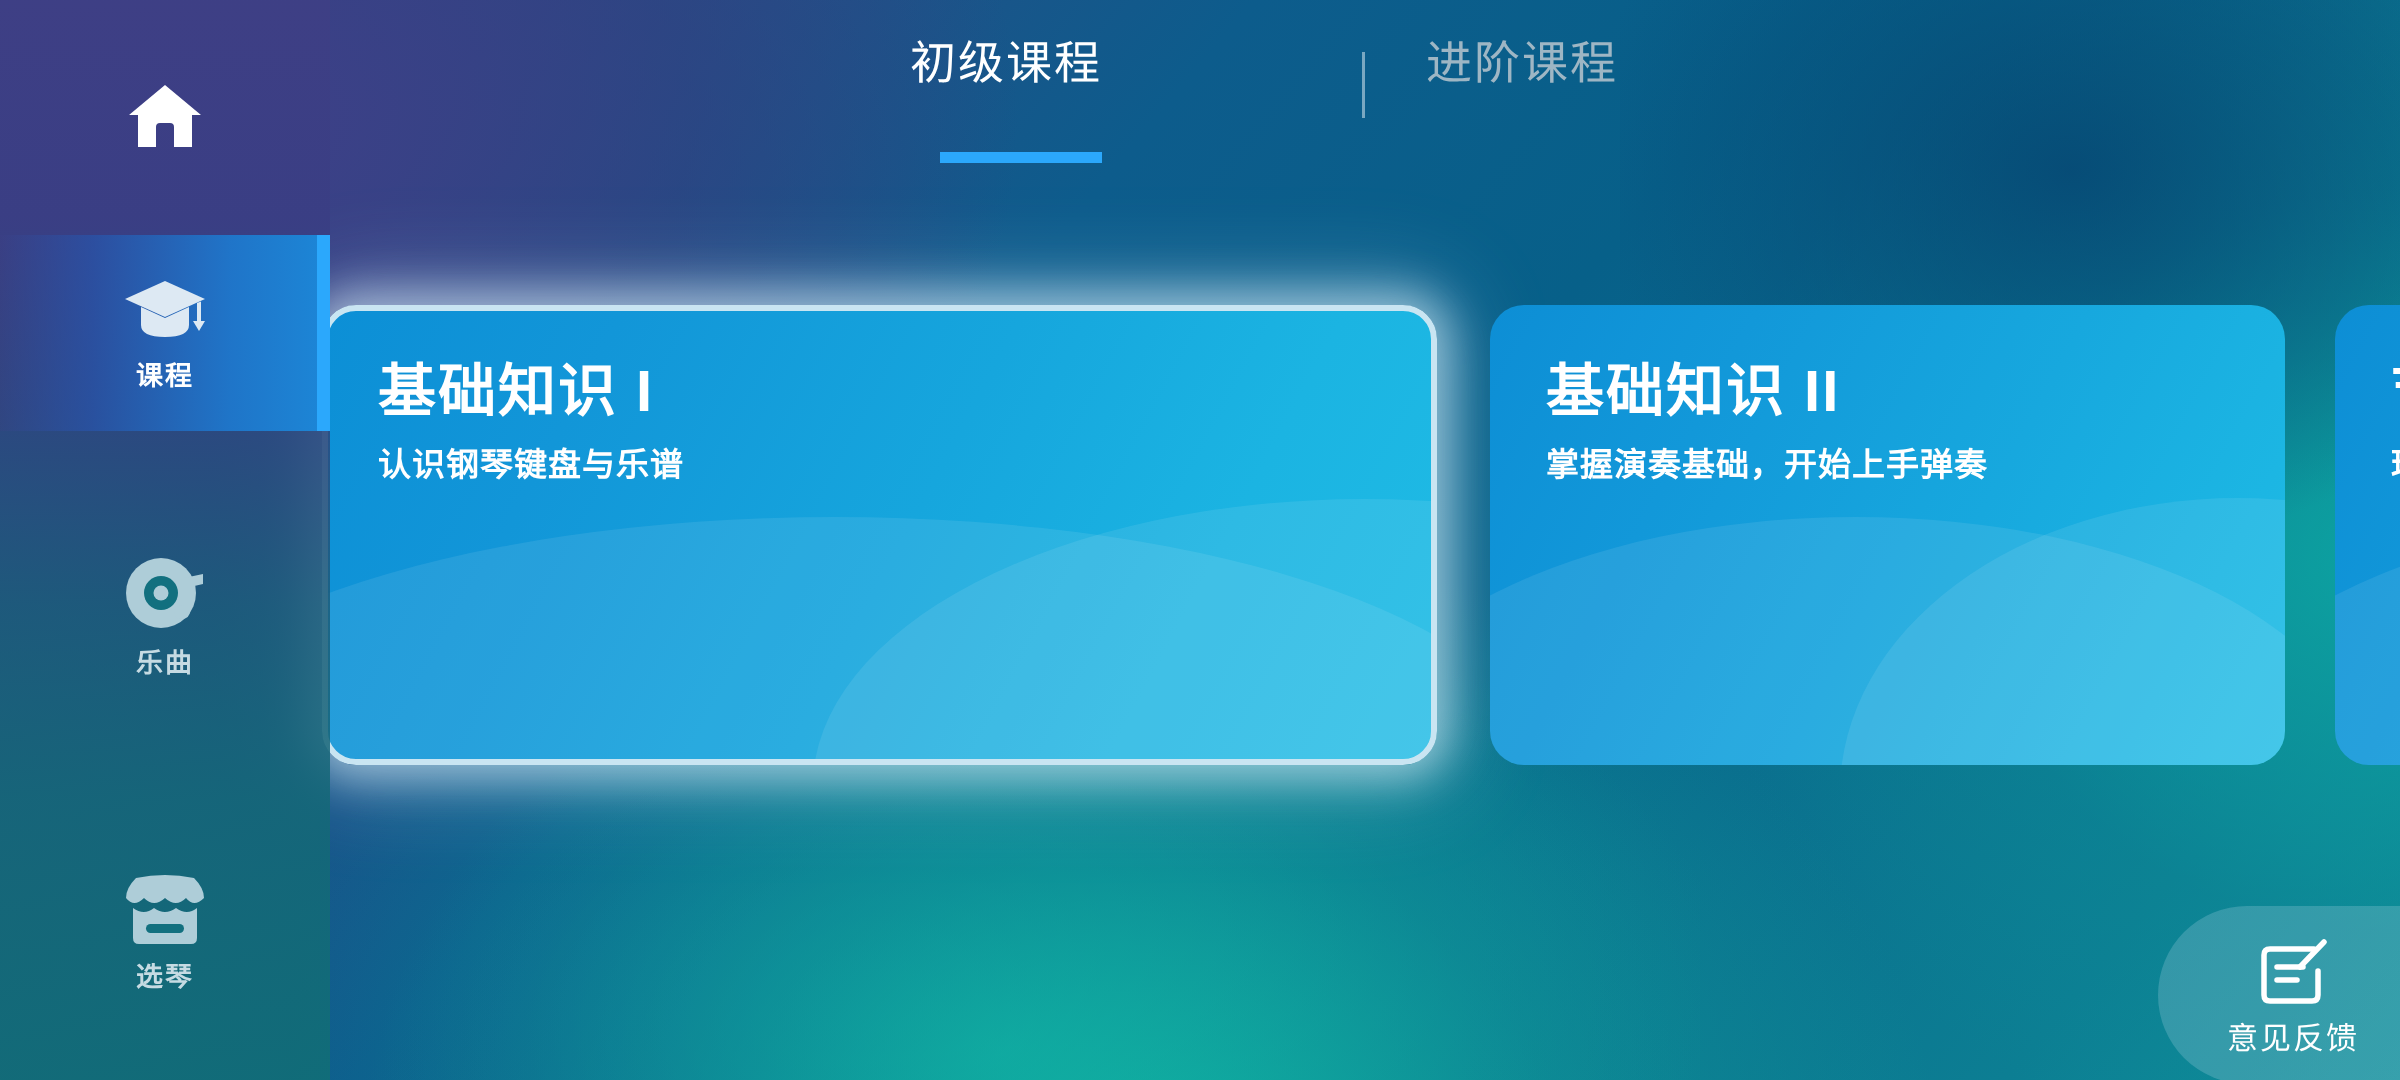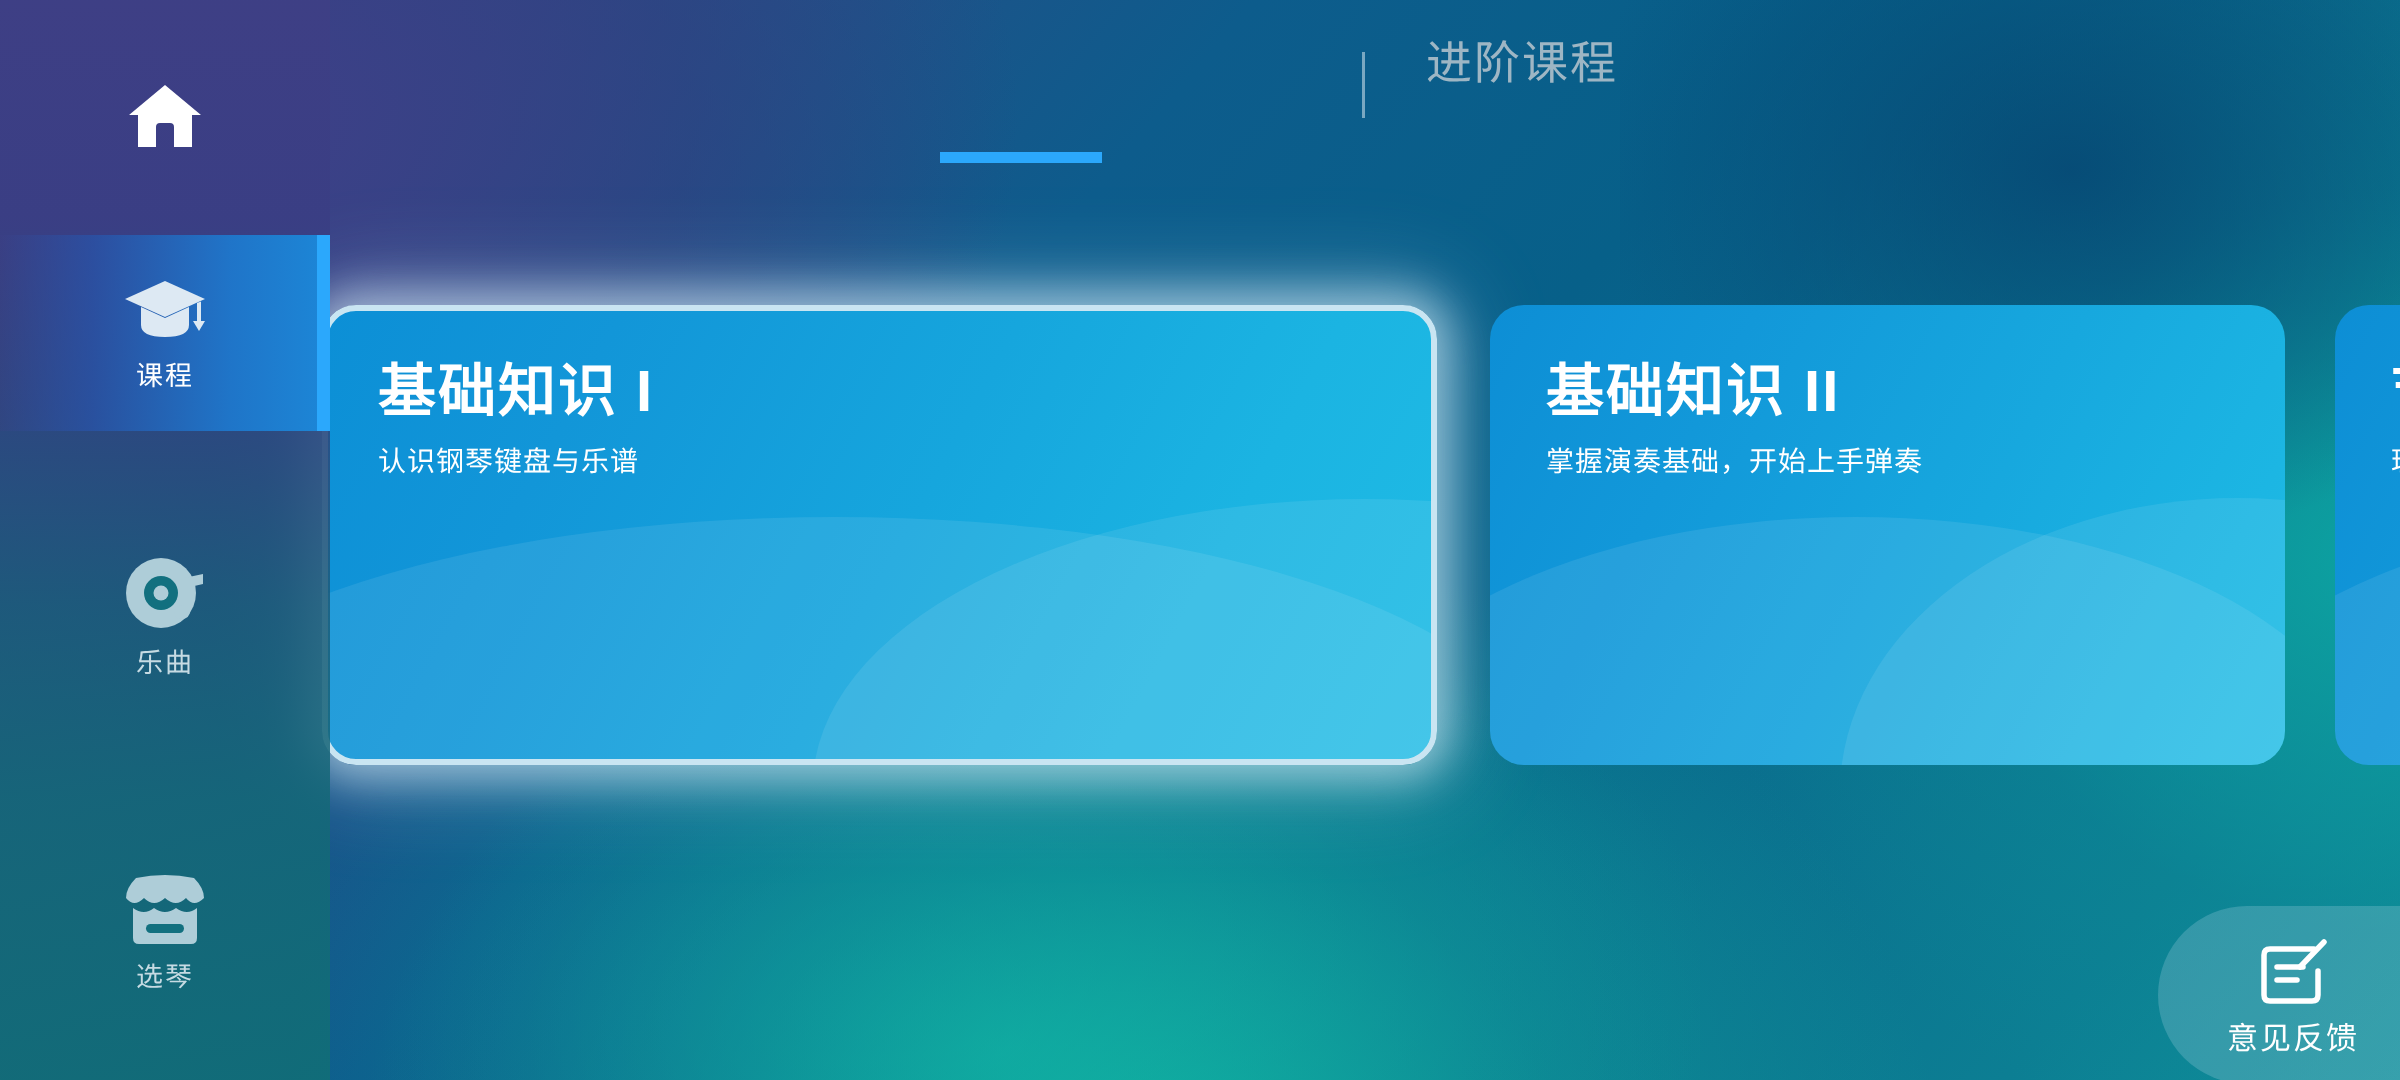--- a/index.html
+++ b/index.html
@@ -34,20 +34,21 @@
     position:absolute; left:300px; bottom:-420px;
     width:1400px; height:900px;
     background:radial-gradient(ellipse at center, rgba(18,186,168,0.55) 0%, rgba(16,160,160,0.22) 48%, rgba(16,150,155,0) 76%);
   }
 
   
   .sidebar {
     position:absolute; left:0; top:0;
     width:330px; height:1080px;
     z-index:5;
+    font-weight:bold;
   }
   .sidebar-bg {
     position:absolute; inset:0;
     background:linear-gradient(180deg,
       rgba(62,63,133,0.97) 0%,
       rgba(58,62,132,0.96) 20%,
       rgba(44,72,128,0.90) 38%,
       rgba(27,92,122,0.86) 56%,
       rgba(20,104,119,0.86) 74%,
       rgba(17,110,118,0.88) 100%);
@@ -143,23 +144,23 @@
     position:relative; z-index:2;
     padding:54px 9px 0 56px;
   }
   .card-title {
     font-size:58px; font-weight:bold;
     color:#ffffff; letter-spacing:2px;
     line-height:1.12; white-space:nowrap;
   }
   .card-sub {
     margin-top:18px;
-    font-size:28px; color:#ffffff;
+    font-size:33px; color:#ffffff;
     letter-spacing:1px; line-height:1.42;
-    font-weight:400;
+    font-weight:700;
   }
 
   
   .card-1 {
     left:-8px; width:1115px;
     background:linear-gradient(118deg, #0c8fd6 0%, #1296d8 22%, #16a6dd 52%, #1bb4e2 76%, #20bce5 100%);
     border:6px solid #c9e5f2;
     box-shadow:0 0 42px 14px rgba(222,242,252,0.55), 0 0 90px 24px rgba(200,235,250,0.28);
   }
   .card-1 .card-body { padding-top:48px; padding-left:50px; }
@@ -252,20 +253,21 @@
             <path d="M9 34 Q20 42 30 34 Q41 42 52 34 Q63 42 73 34 L73 64 Q73 70 67 70 L15 70 Q9 70 9 64 Z" fill="#aecdd8"></path>
             <rect x="22" y="50" width="38" height="9" rx="4.5" fill="#12707f"></rect>
           </svg>
         </span>
         <span class="nav-label">选琴</span>
       </div>
     </div>
   </nav>
 
   <div class="tabs">
+    <div class="tab tab-primary">初级课程</div>
     <div class="tab-underline"></div>
     <div class="tab-divider"></div>
     <div class="tab tab-advanced">进阶课程</div>
   </div>
 
   <div class="cards">
 
     <div class="card card-1">
       <div class="card-deco">
         <div class="wave-a"></div>

